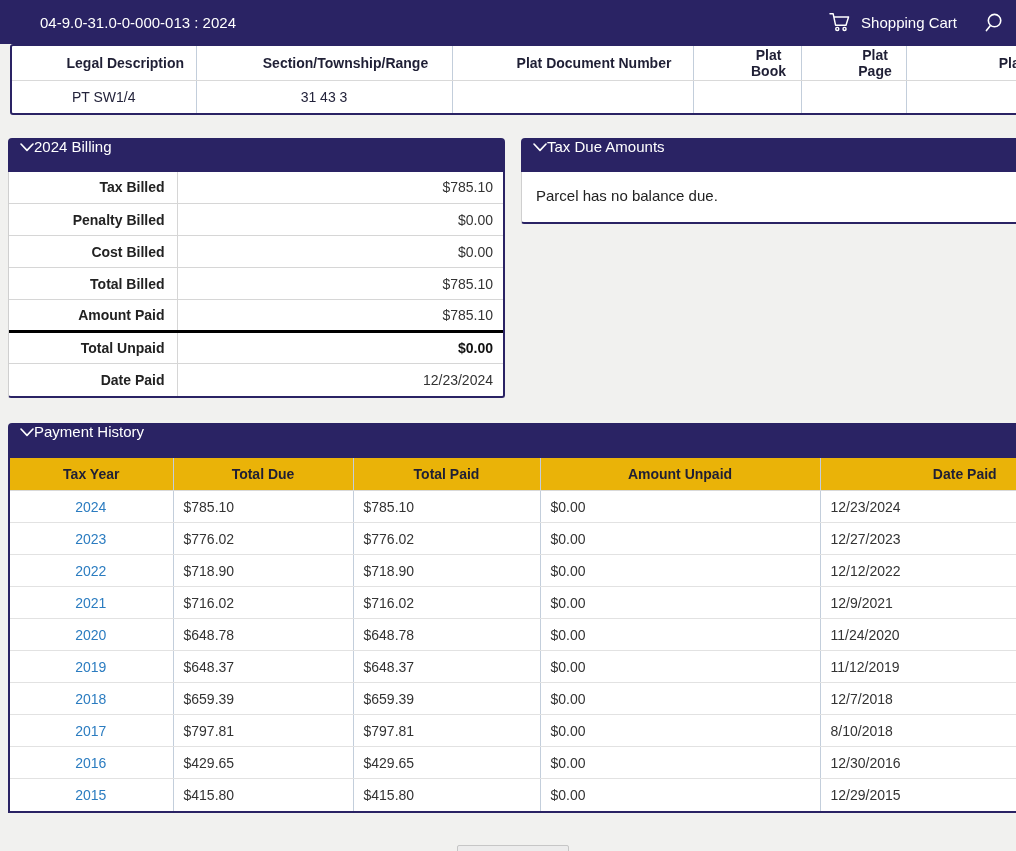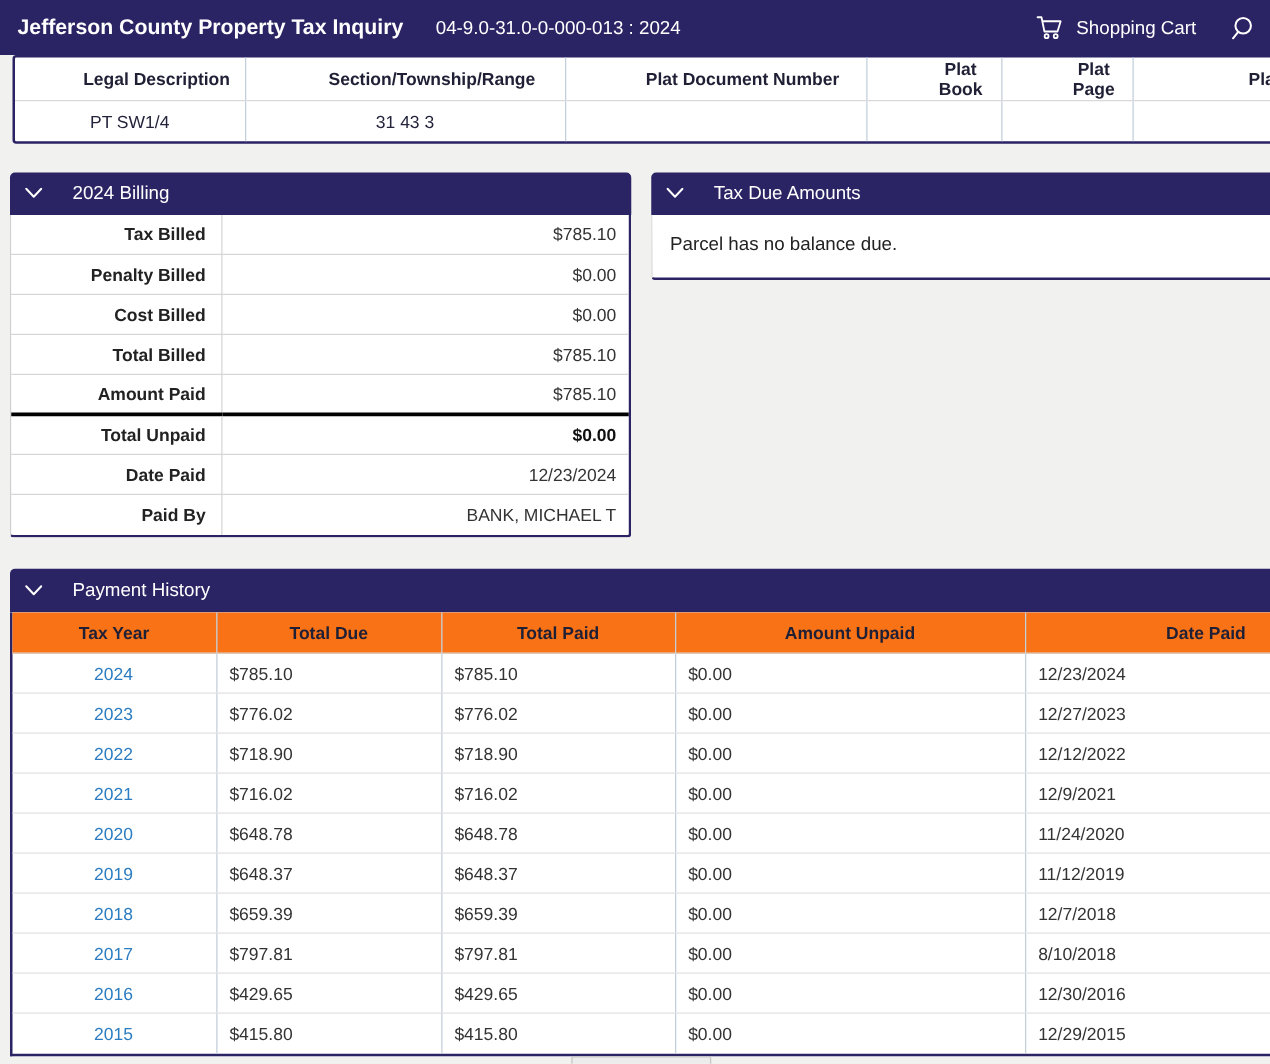--- a/index.html
+++ b/index.html
@@ -32,22 +32,22 @@
   table.legal th {
     height:30px; font-weight:bold; text-align:center;
     border-right:1px solid #c3cedb; border-bottom:1px solid #d9d9d9; color:#1f1f35;padding-left:44px;
   }
   table.legal td { height:32px; text-align:center; border-right:1px solid #c3cedb;margin-top:24px; }
   table.legal th:last-child, table.legal td:last-child { border-right:none; }
 
   
   .panels-row { display:flex; margin:23px 0 0 8px; align-items:flex-start; }
   .panel-head {
-    background:#2a2364; color:#fff; display:flex; align-items:center;
-    gap:24px; padding:0 12px; height:34px; font-size:15px;
+    background:#2a2364; color:#fff; display:flex; 
+    gap:0; padding:0 12px; height:34px; font-size:15px;
     border-radius:4px 4px 0 0;
   }
   .chev { flex:0 0 auto; }
   .panel-body {
     background:#fff;
     border-left:1px solid #cfcfcf;
     border-right:2px solid #2a2364;
     border-bottom:2px solid #2a2364;
     border-radius:0 0 3px 3px;
   }
@@ -69,41 +69,40 @@
 
   
   .panel-payment { margin:25px 0 0 8px; width:1102px; }
   .panel-payment .panel-head { height:35px; }
   .payment-body {
     background:#fff; border-left:2px solid #2a2364; border-bottom:2px solid #2a2364;
   }
   table.payment { width:100%; border-collapse:collapse; table-layout:fixed; font-size:14px; }
   table.payment th {
     height:33px; font-weight:bold; color:#1f1f35;
-    border-right:1px solid #c3cedb; border-bottom:1px solid #d9d9d9; background:#f97316;
+    border-right:1px solid #c3cedb; border-bottom:1px solid #d9d9d9; background:#eab308;
   }
   table.payment td {
     height:32px; padding-left:10px; text-align:left; color:#333;
     border-right:1px solid #c3cedb; border-bottom:1px solid #e2e2e2;
   }
   table.payment tr:last-child td { border-bottom:none; }
   table.payment td.ycell { text-align:center; padding-left:0; }
   a.year-link { color:#2b7cc0; text-decoration:none; cursor:pointer;margin-top:24px; }
 
   
   .partial-btn {
     position:absolute; left:457px; top:845px; width:112px; height:22px;
     background:#ececec; border:1px solid #c6c6c6; border-radius:2px 2px 0 0;
   }
 </style>
 </head>
 <body>
 
 <div class="topbar">
-  <span class="topbar-title">Jefferson County Property Tax Inquiry</span>
   <span class="topbar-parcel">04-9.0-31.0-0-000-013 : 2024</span>
   <span class="topbar-spacer"></span>
   <span class="cart-btn">
     <span>
       <svg class="icon-svg" width="22" height="20" viewBox="0 0 24 22" fill="none" stroke="#ffffff" stroke-width="1.6">
         <path d="M1 2 h3.5 l2.6 12.5 h11.5 l2.8 -9 H5.6" stroke-linejoin="round" stroke-linecap="round"></path>
         <circle cx="9" cy="18.6" r="1.7"></circle>
         <circle cx="17" cy="18.6" r="1.7"></circle>
       </svg>
     </span>
@@ -187,24 +186,20 @@
               <td class="bvalue">$785.10</td>
             </tr>
             <tr class="sep bold">
               <td class="blabel">Total Unpaid</td>
               <td class="bvalue">$0.00</td>
             </tr>
             <tr>
               <td class="blabel">Date Paid</td>
               <td class="bvalue">12/23/2024</td>
             </tr>
-            <tr>
-              <td class="blabel">Paid By</td>
-              <td class="bvalue">BANK, MICHAEL T</td>
-            </tr>
           </tbody>
         </table>
     </div>
   </div>
 
   <div class="panel-taxdue">
     <div class="panel-head">
       <span class="chev">
         <svg width="14" height="9" viewBox="0 0 14 9" fill="none" stroke="#ffffff" stroke-width="1.6">
           <polyline points="1,1 7,7.4 13,1" stroke-linecap="round" stroke-linejoin="round"></polyline>

